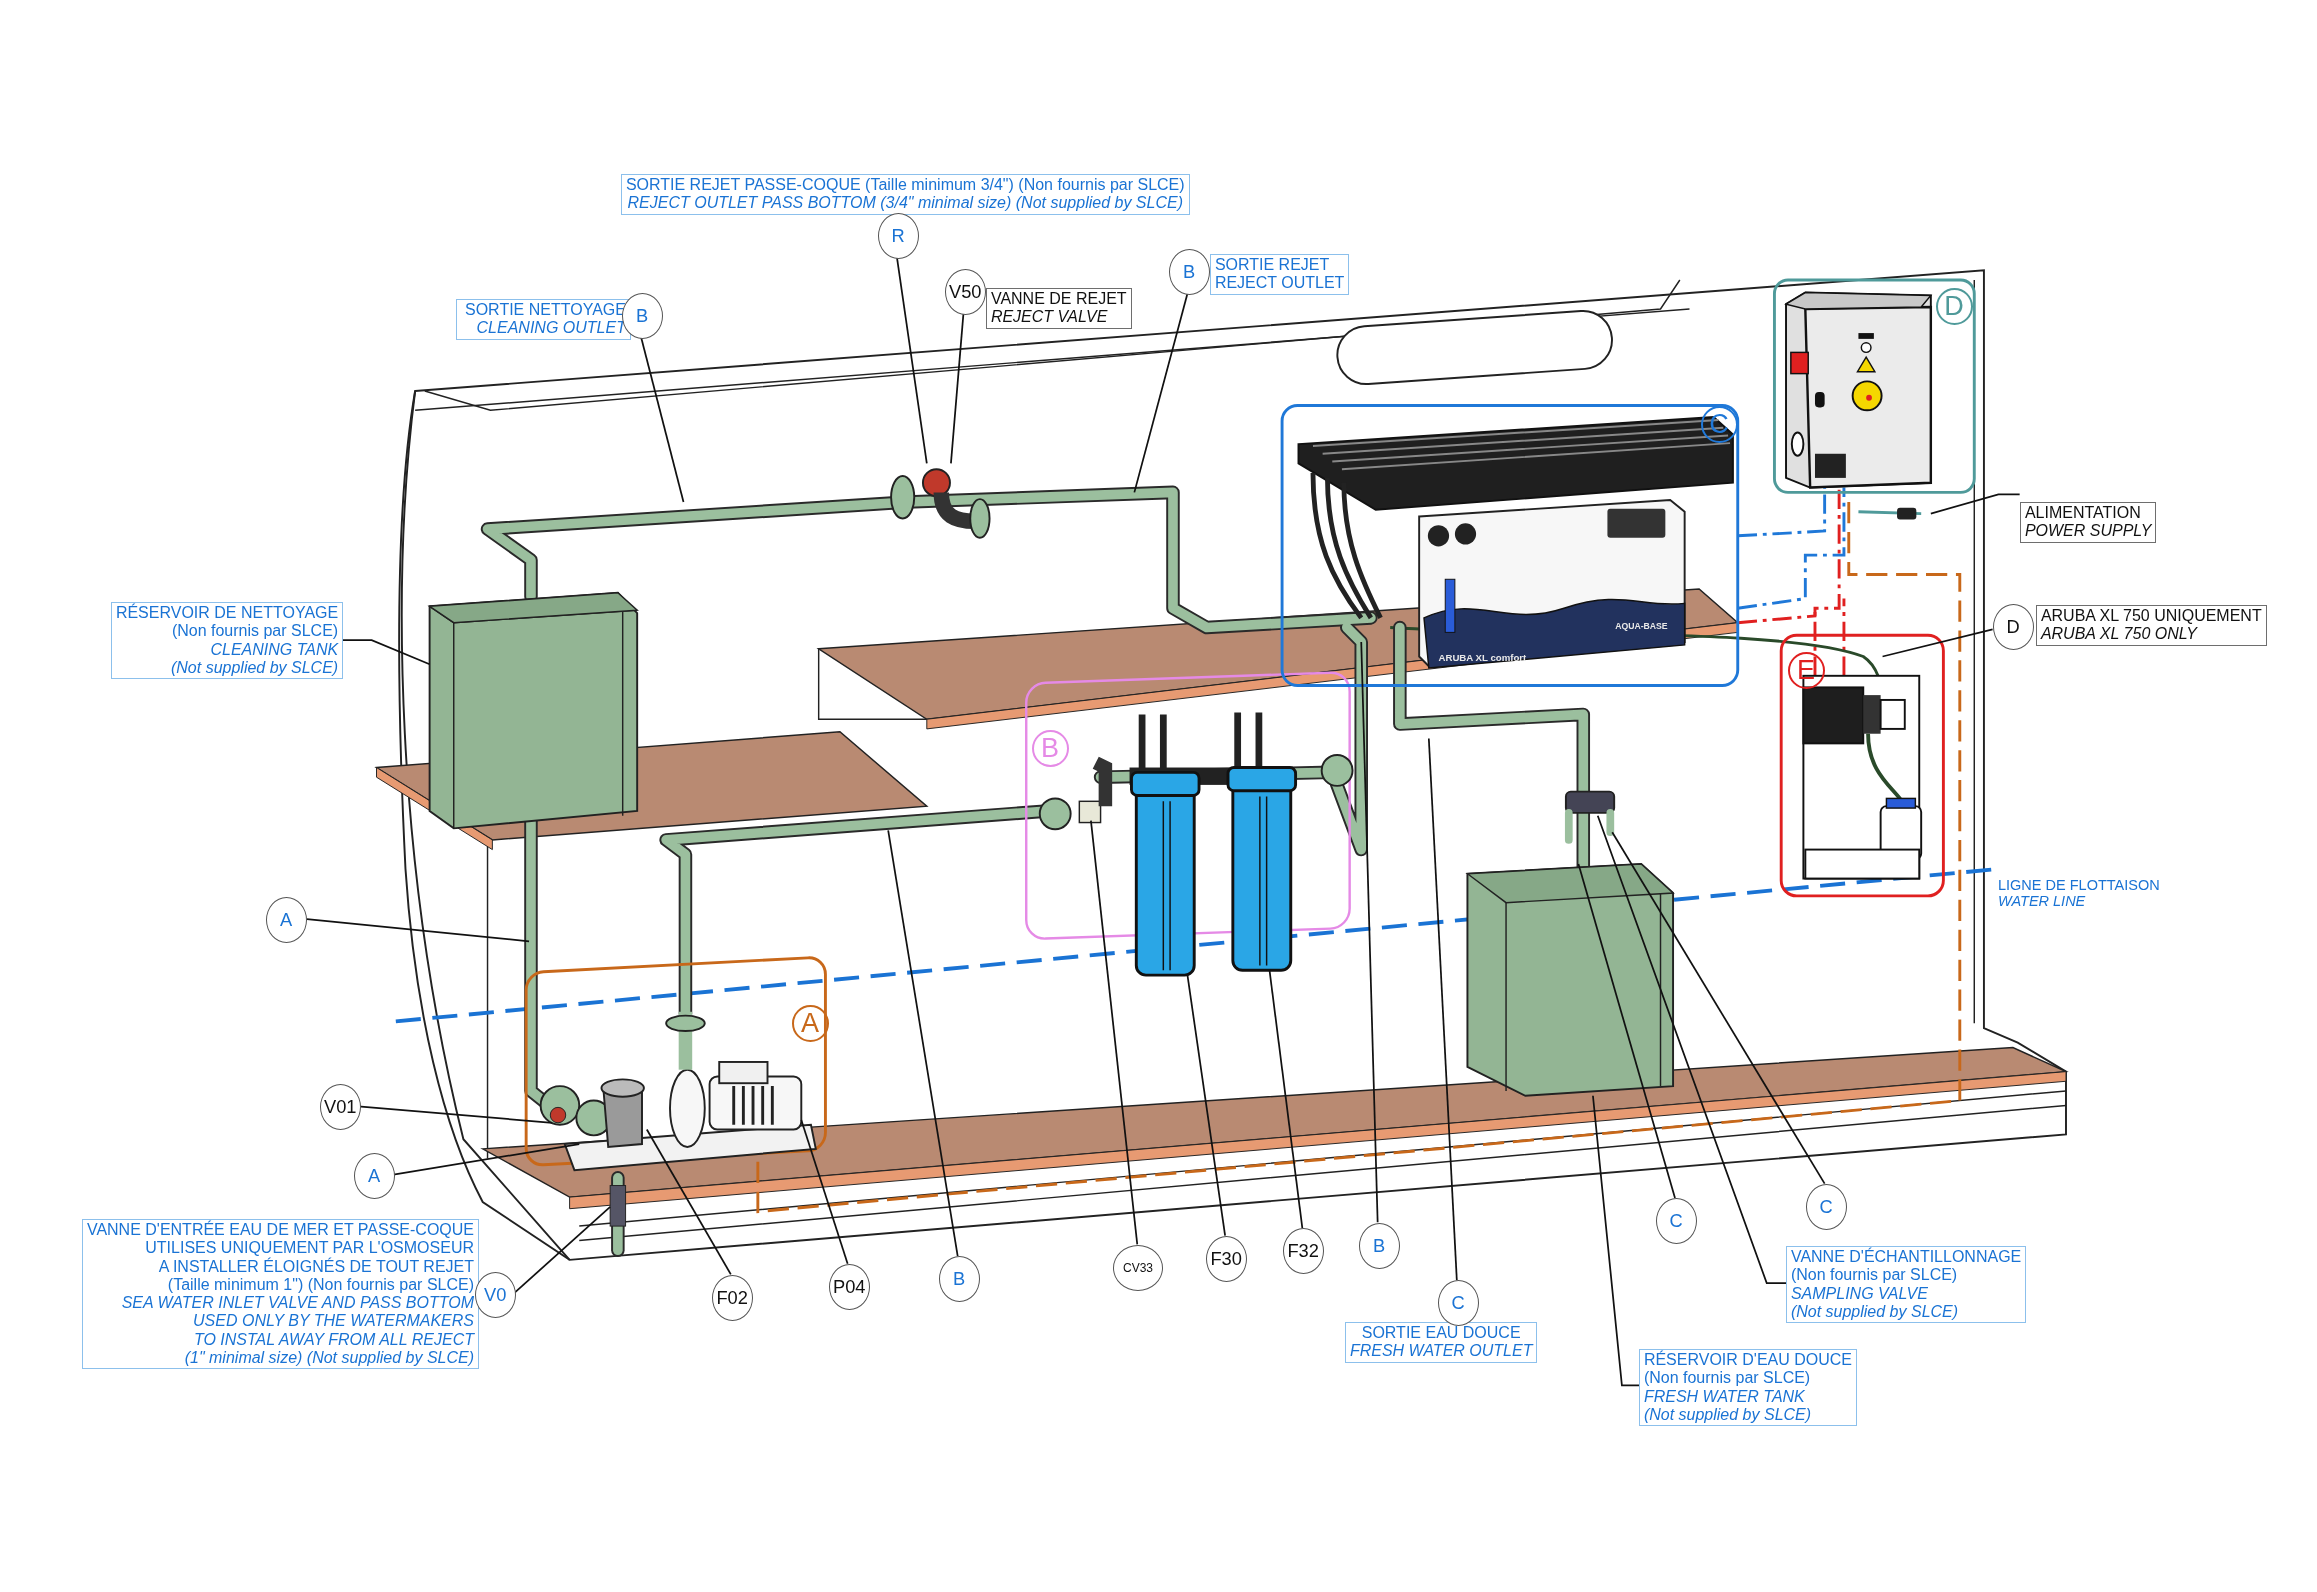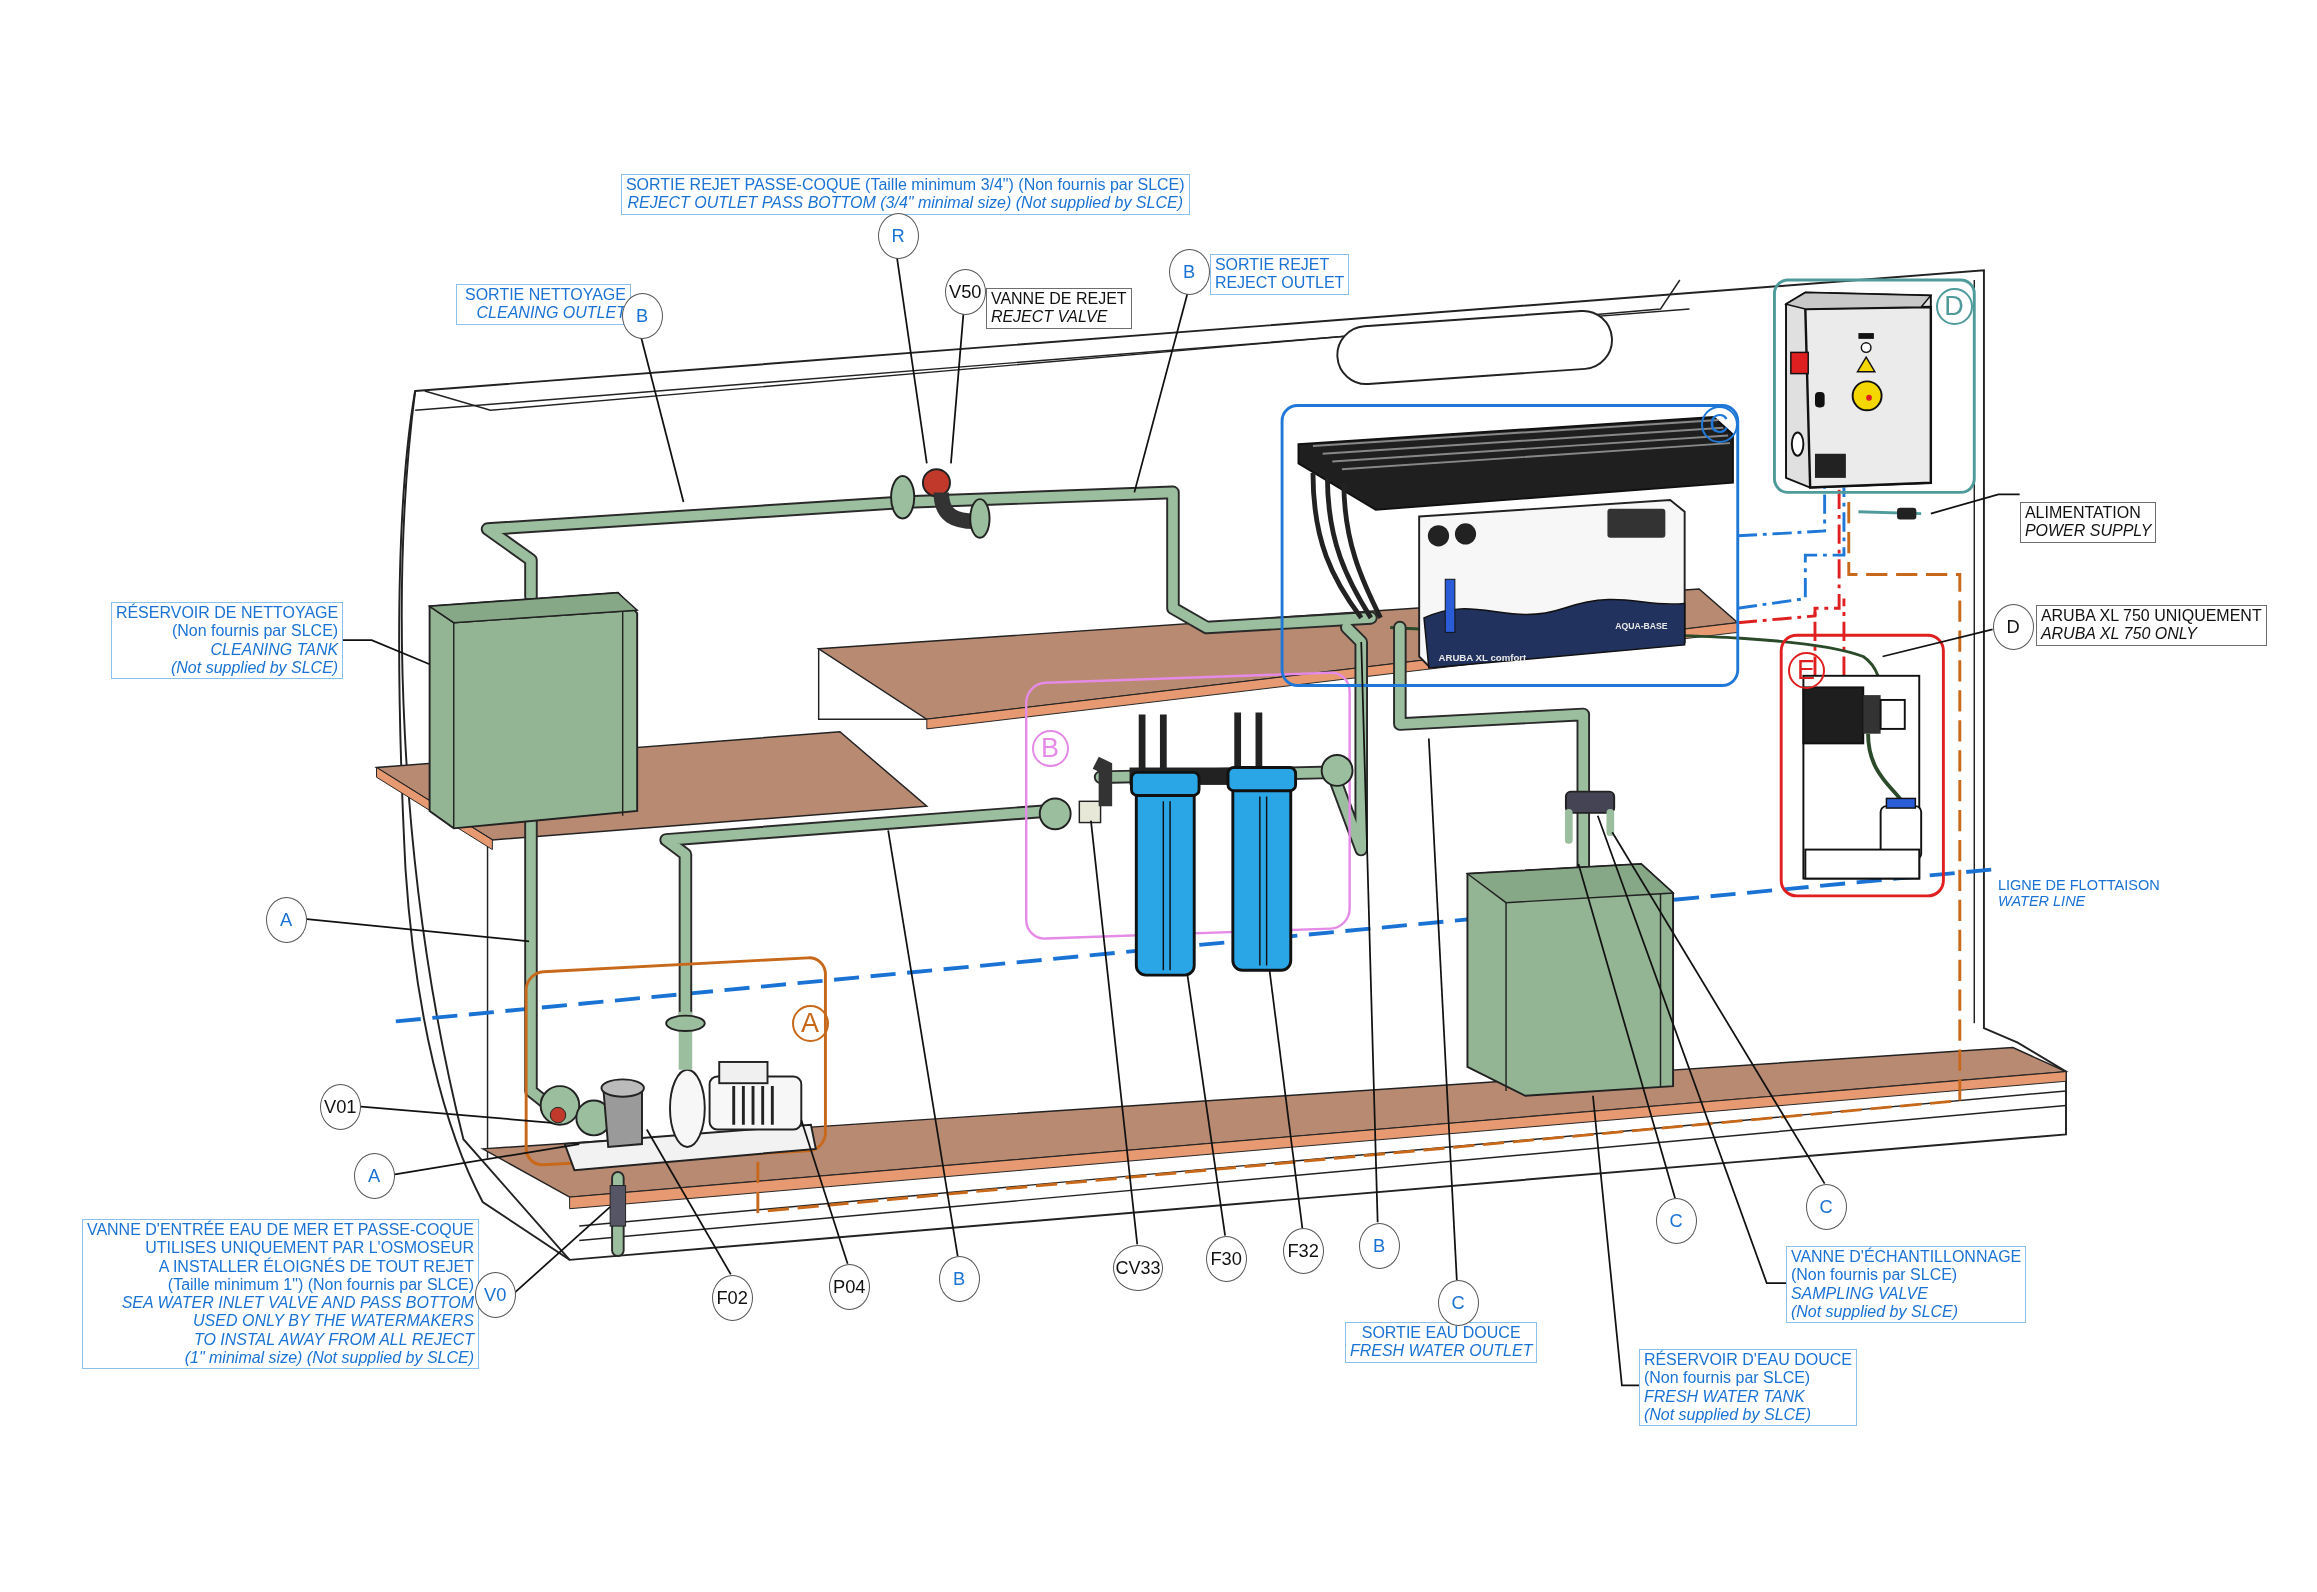--- a/index.html
+++ b/index.html
@@ -8,21 +8,21 @@
   .lbl { position:absolute; font-family:"Liberation Sans", sans-serif; font-size:16px; line-height:18.3px; white-space:nowrap; }
   .blue-box { border:1.4px solid #8cc0ec; color:#1a73d4; padding:1px 3.9px; background:#fff; }
   .gray-box { border:1.4px solid #6e6e6e; color:#111; padding:1px 3.9px; background:#fff; }
   .plain { color:#1a73d4;margin-top:7px; }
   .it { font-style:italic; }
   .right { text-align:right; }
   .center { text-align:center; }
   .bubble { position:absolute; width:39px; height:44px; margin-left:-19.3px; margin-top:-22px; border:1.3px solid #555; border-radius:50%; background:#fff; display:flex; align-items:center; justify-content:center; font-family:"Liberation Sans", sans-serif; font-size:18.3px; }
   .bubble.blue { color:#1a73d4; }
   .bubble.black { color:#111; }
-  .bubble.wide { width:48px; margin-left:-24px; font-size:18px;text-align:center; }
+  .bubble.wide { width:48px; margin-left:-24px; font-size:12px;text-align:center; }
   .zone-tag { position:absolute; font-family:"Liberation Sans", sans-serif; font-size:27px; width:33px; height:33px; margin-left:-16.4px; margin-top:-16.4px; border:2.4px solid; border-radius:50%; display:flex; align-items:center; justify-content:center; background:transparent; }
 </style>
 </head>
 <body>
 
 <svg id="diagram" viewBox="0 0 2400 1649" xmlns="http://www.w3.org/2000/svg">
 
   <g>
     <path d="M430 405 L2055 280 L2055 1065 L2090 1080 L2140 1110 L2140 1175 L590 1305 L500 1245 C460 1170 430 1050 420 900 C410 700 410 520 430 405 Z" fill="#ffffff" stroke="#222" stroke-width="2"></path>
     <path d="M430 405 C405 600 410 900 480 1180 L590 1305" fill="none" stroke="#222" stroke-width="2"></path>
@@ -233,21 +233,21 @@
 <div class="lbl gray-box" style="left:986px;top:271px;margin-top:17px;">
   <div>VANNE DE REJET</div>
   <div class="it">REJECT VALVE</div>
 </div>
 
 <div class="lbl blue-box" style="left:1210px;top:254px;">
   <div>SORTIE REJET</div>
   <div>REJECT OUTLET</div>
 </div>
 
-<div class="lbl blue-box right" style="left:456px;top:284px;padding-left:8px;">
+<div class="lbl blue-box right" style="left:456px;top:299px;padding-left:8px;">
   <div>SORTIE NETTOYAGE</div>
   <div class="it">CLEANING OUTLET</div>
 </div>
 
 <div class="lbl blue-box right" style="left:111px;top:602px;">
   <div>RÉSERVOIR DE NETTOYAGE</div>
   <div>(Non fournis par SLCE)</div>
   <div class="it">CLEANING TANK</div>
   <div class="it">(Not supplied by SLCE)</div>
 </div>

